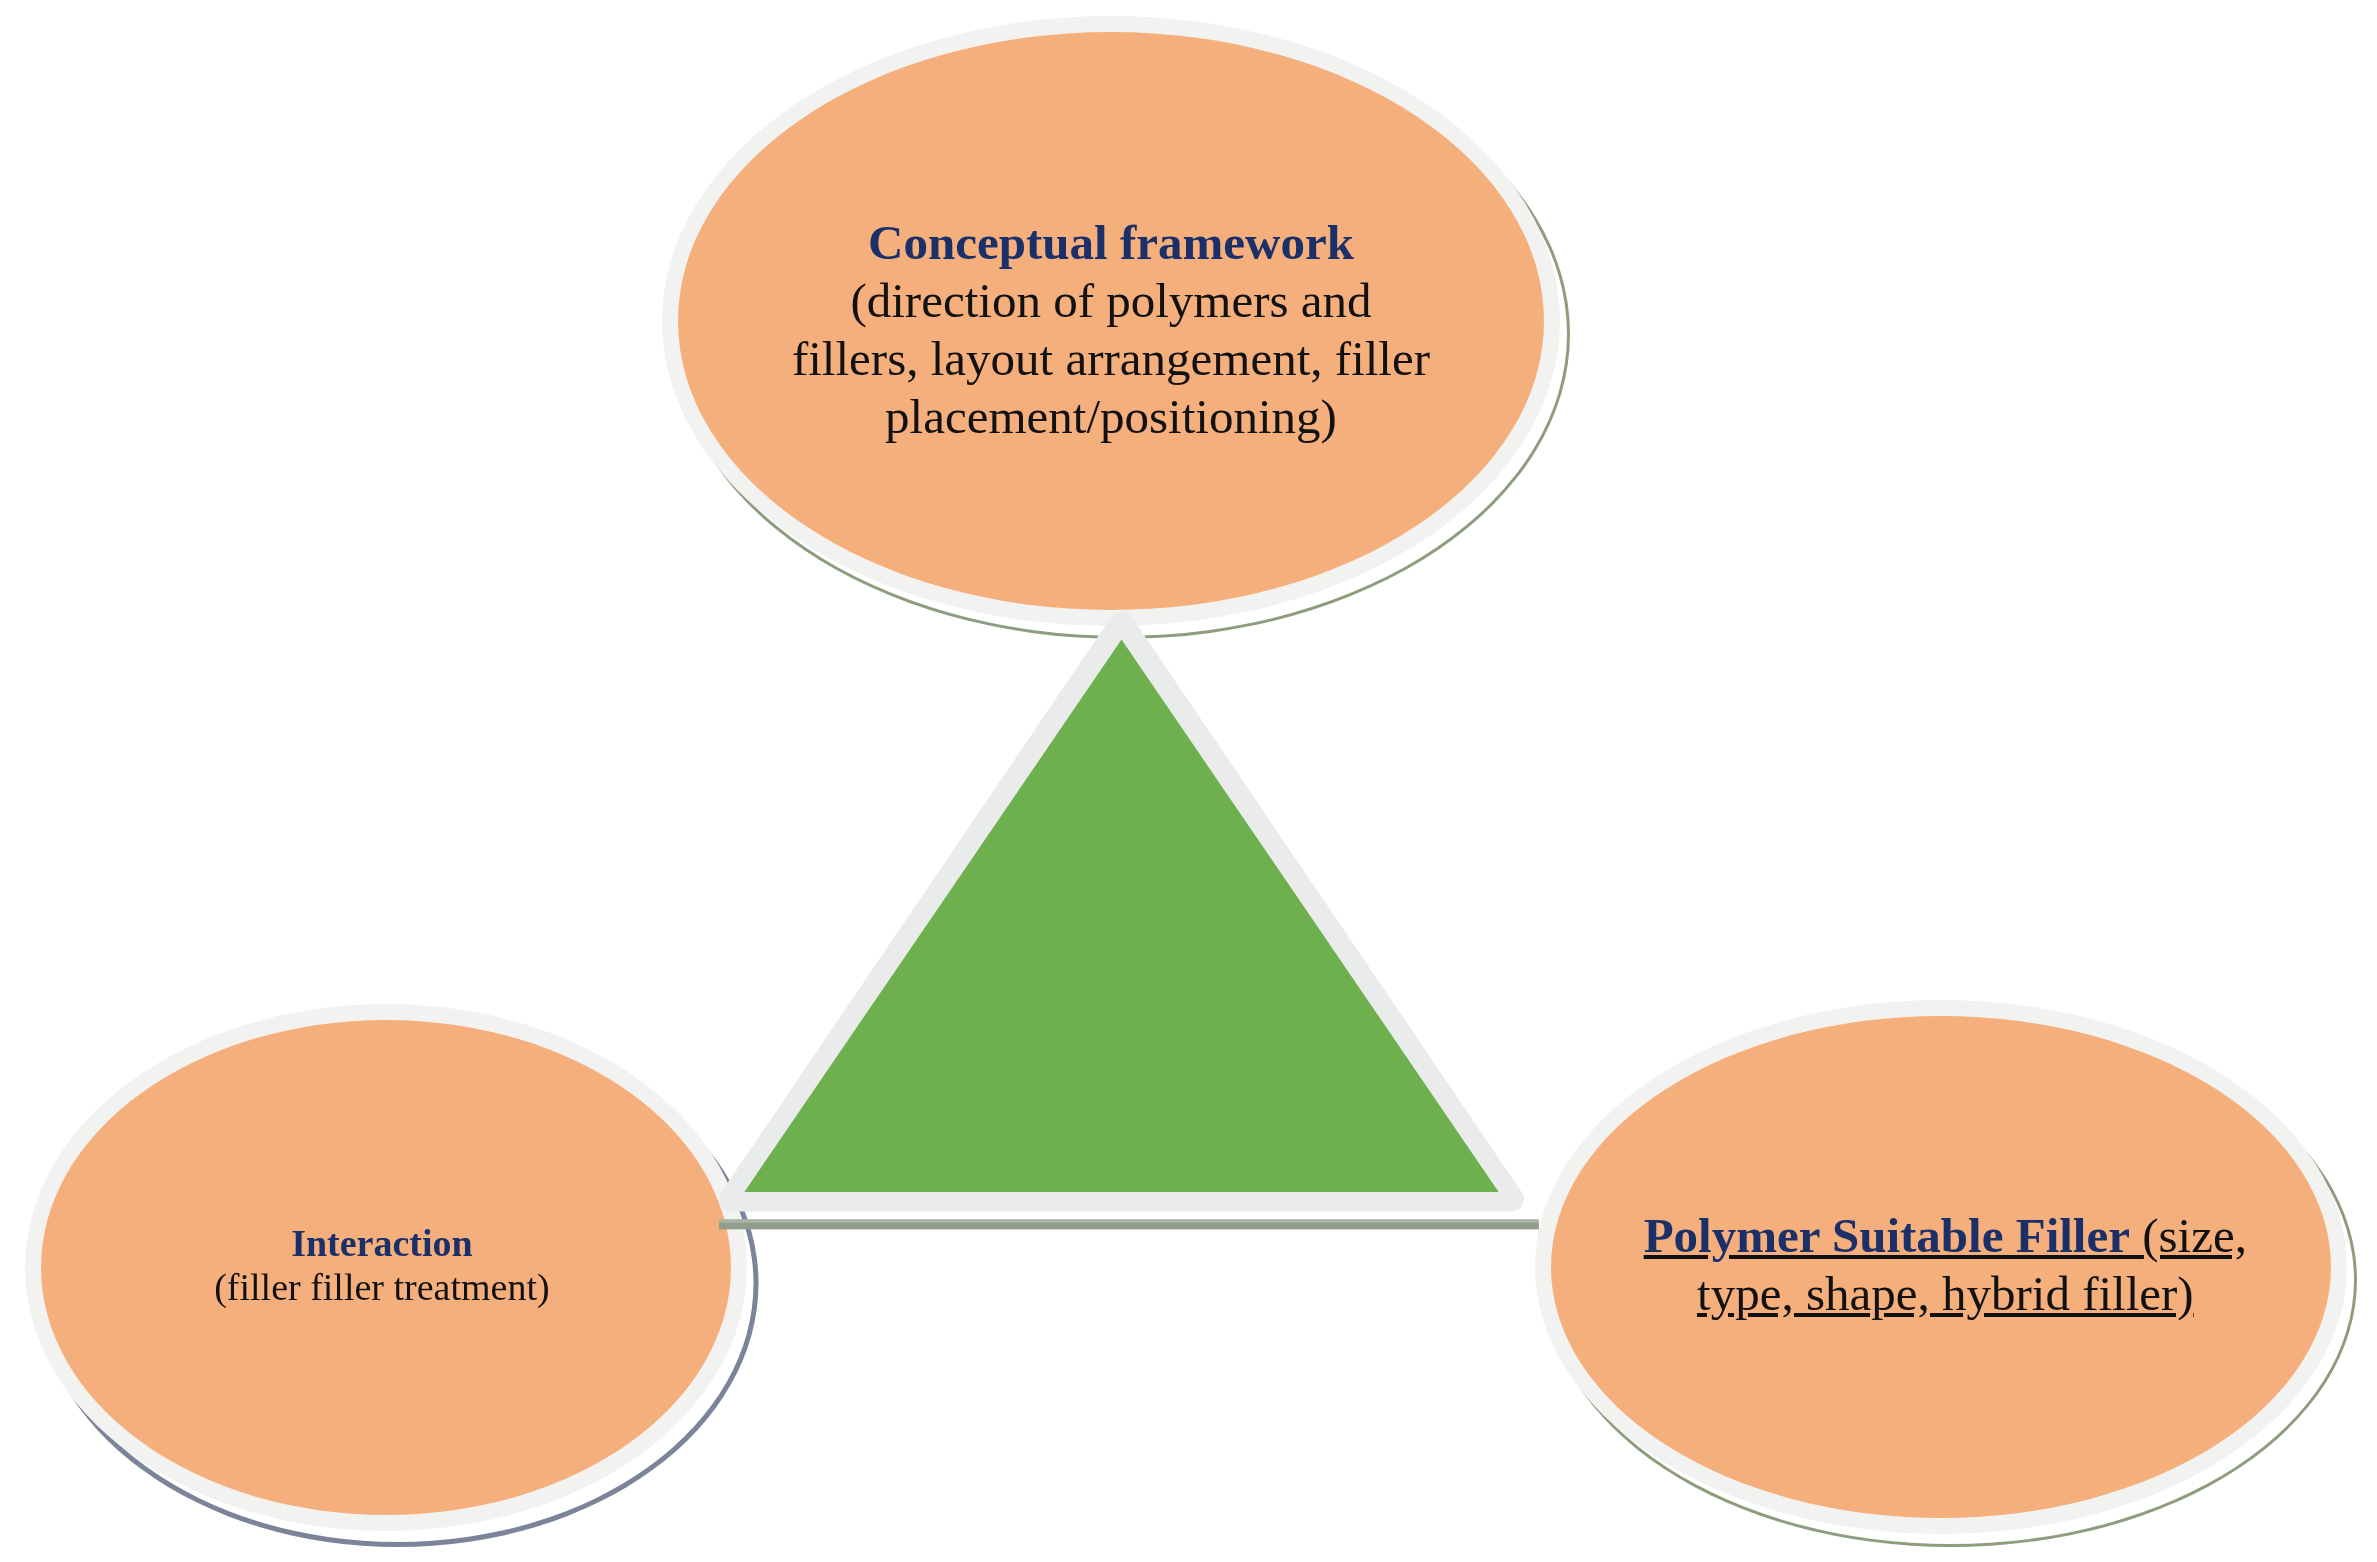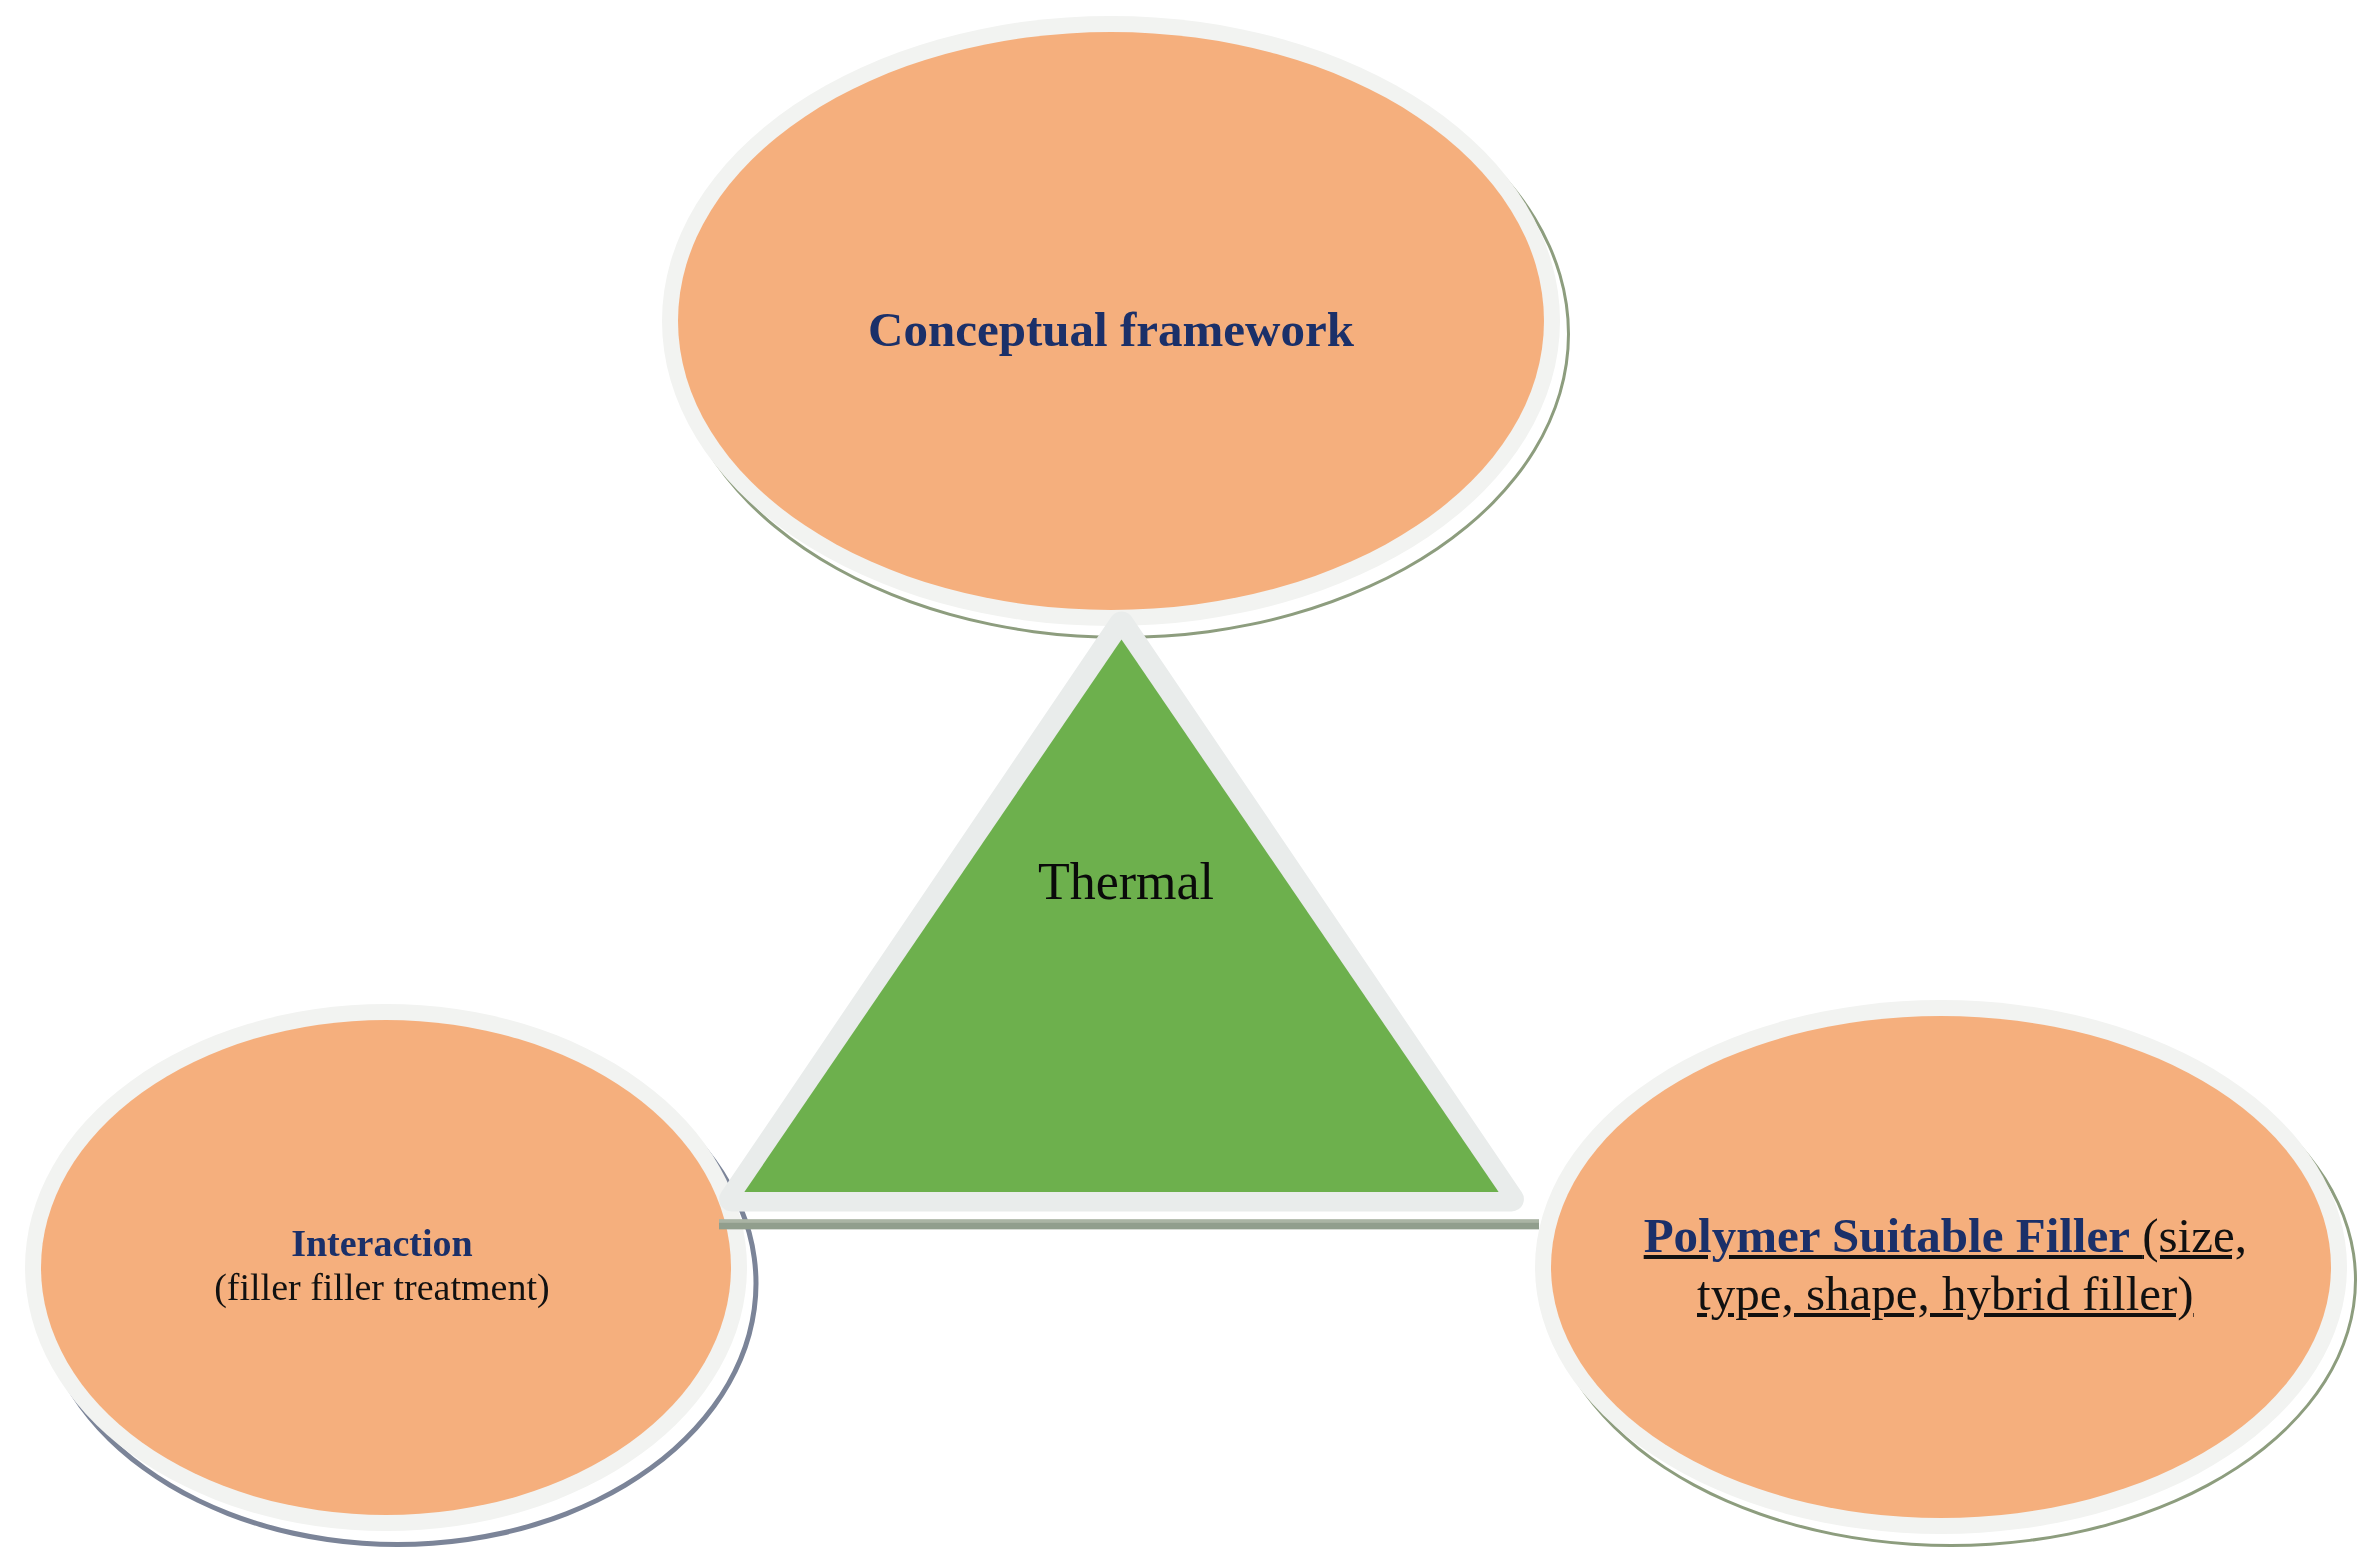--- a/index.html
+++ b/index.html
@@ -146,20 +146,21 @@
 <body>
 
 <div id="stage">
 
   <div class="node" id="node-conceptual">
     <div class="shadow-ring"></div>
     <div class="halo"></div>
     <div class="body">
       <div class="label">
         <span class="heading">Conceptual framework</span><br>
+        <span class="text">(direction of polymers and fillers, layout arrangement, filler placement/positioning)</span>
       </div>
     </div>
   </div>
 
   <div class="node shadow-blue" id="node-interaction">
     <div class="shadow-ring"></div>
     <div class="halo"></div>
     <div class="body">
       <div class="label">
         <span class="heading">Interaction</span><br>
@@ -183,17 +184,16 @@
     <rect x="0" y="3" width="1136" height="6" fill="#aab4a4"></rect>
     <rect x="0" y="8" width="1136" height="9" fill="#919e8d"></rect>
   </svg>
 
   <svg id="triangle-core" viewBox="0 0 1230 860">
     <polygon points="615,24 1156,822 74,822" fill="#e9eceb" stroke="#e9eceb" stroke-width="34" stroke-linejoin="round"></polygon>
     <polygon points="615,46 1138,812 92,812" fill="#6db04d"></polygon>
   </svg>
 
   <div id="triangle-label">
-    <div>Thermal</div>
   </div>
 
 </div>
 
 
 </body></html>

